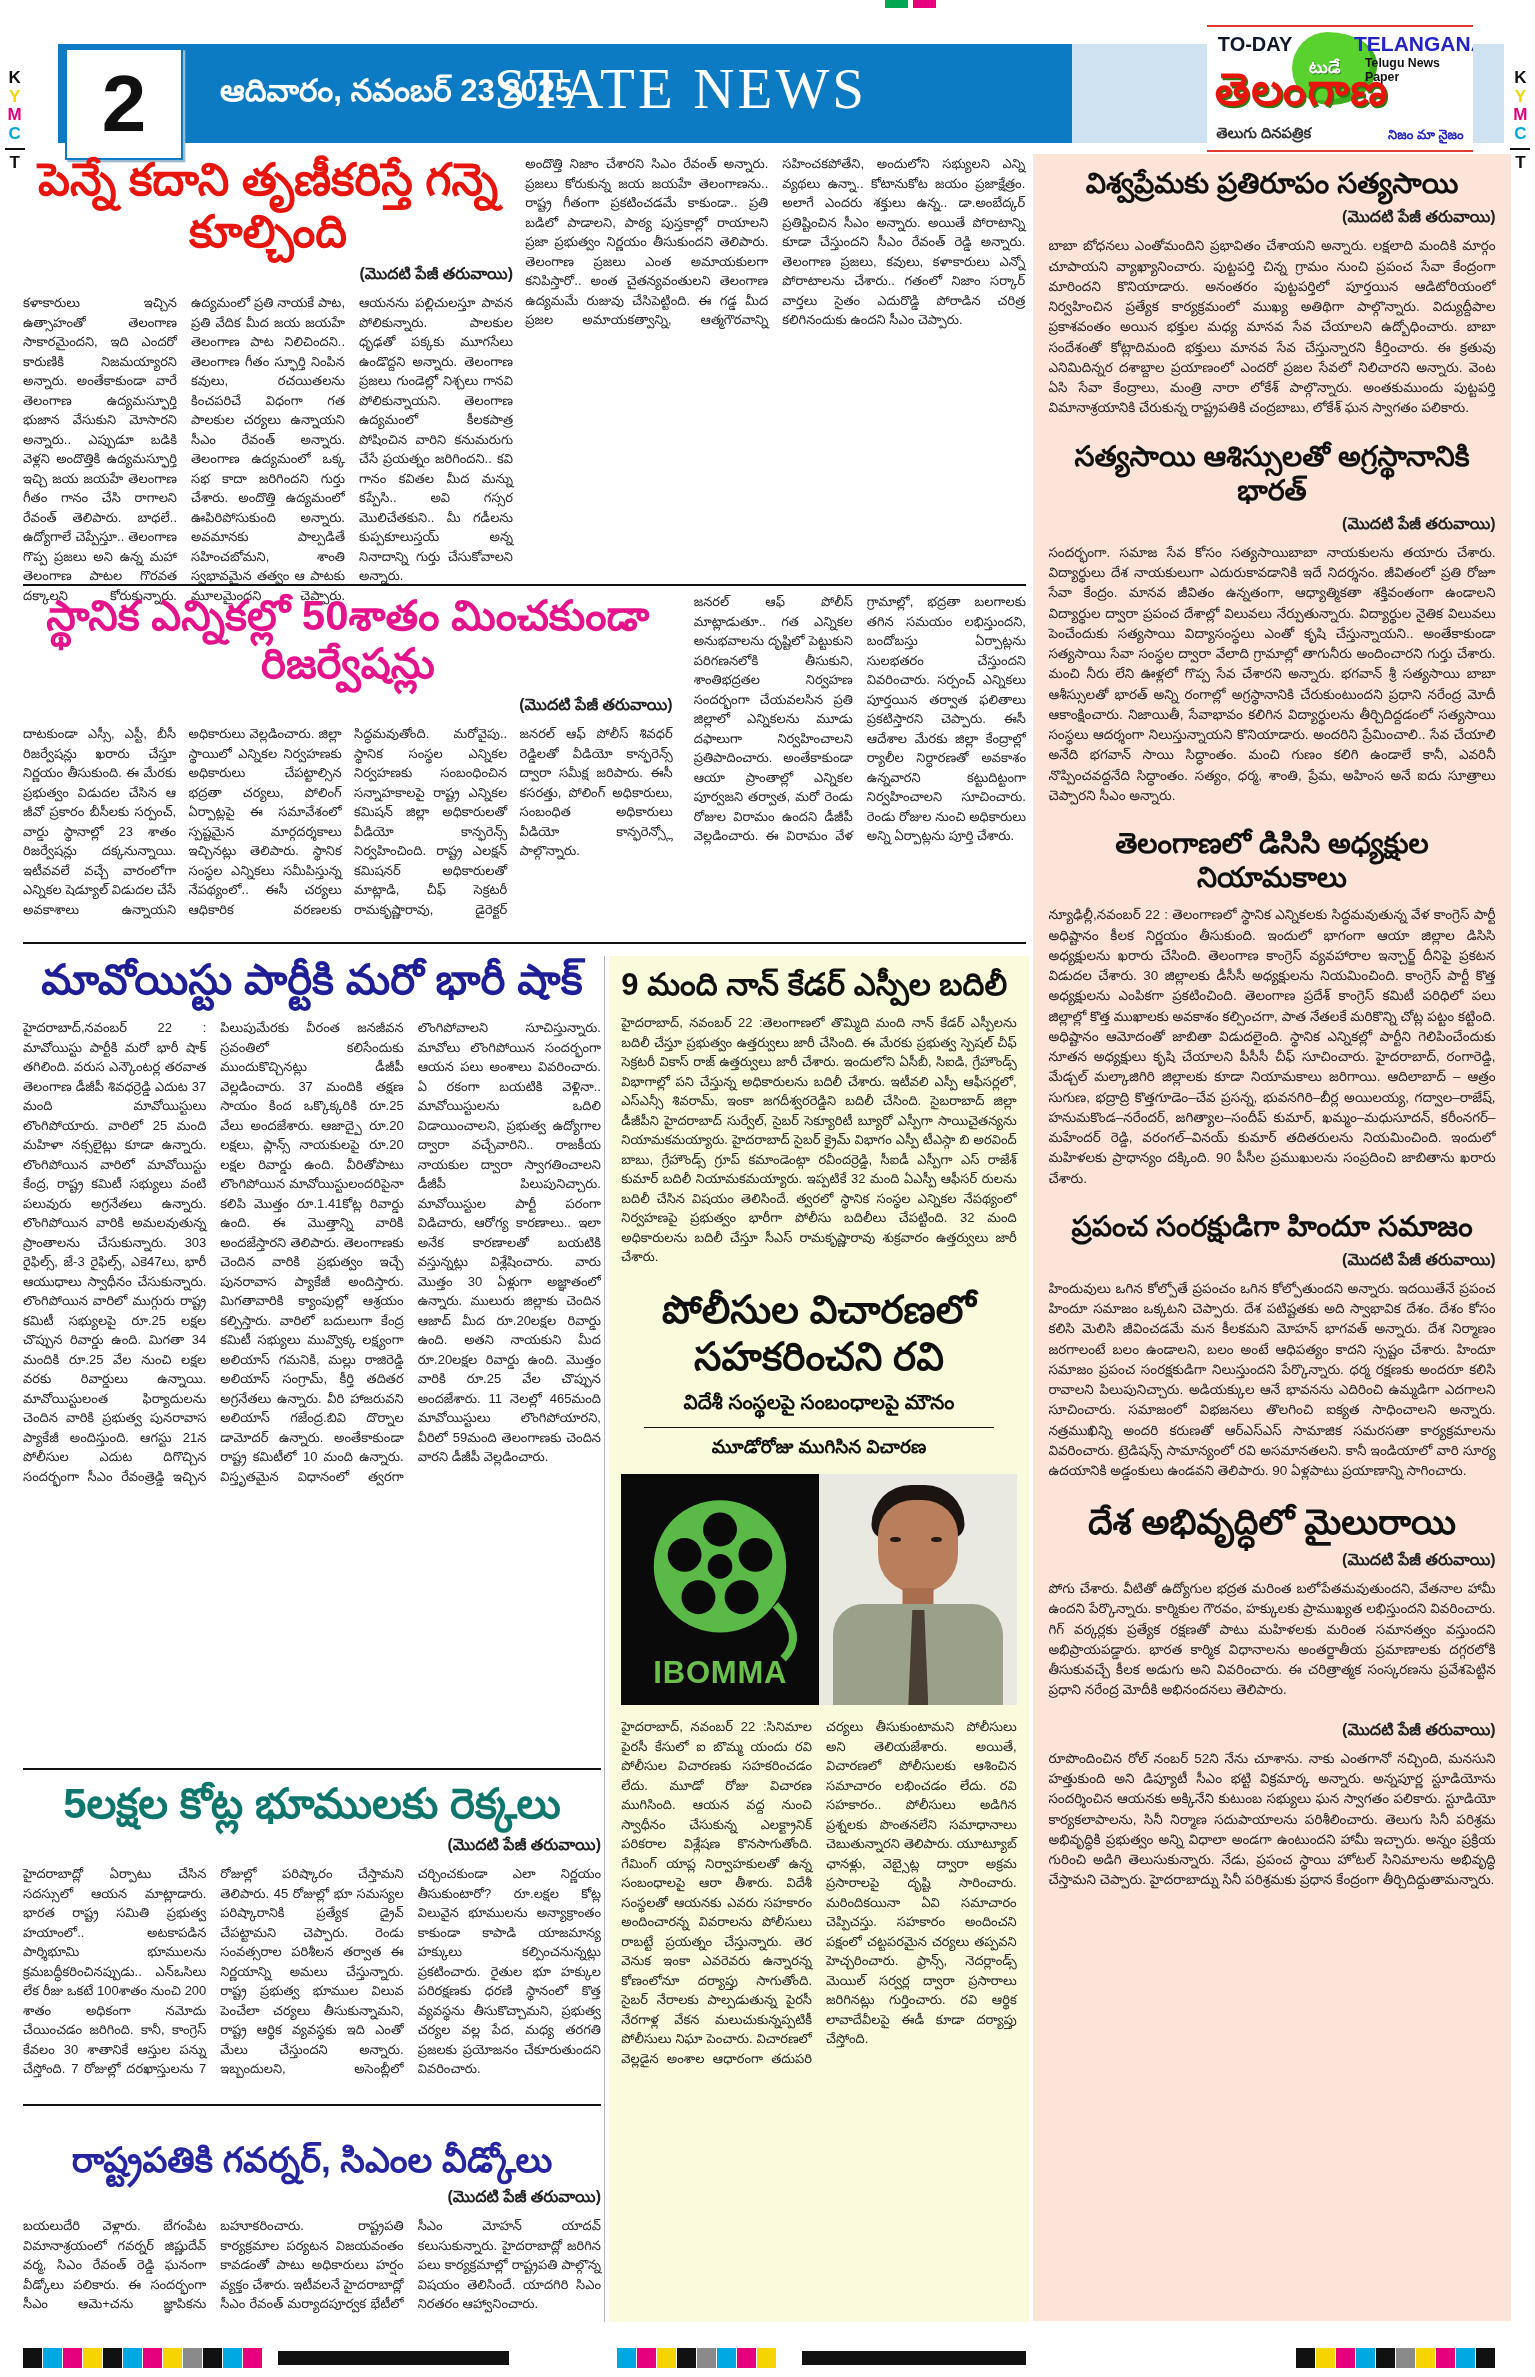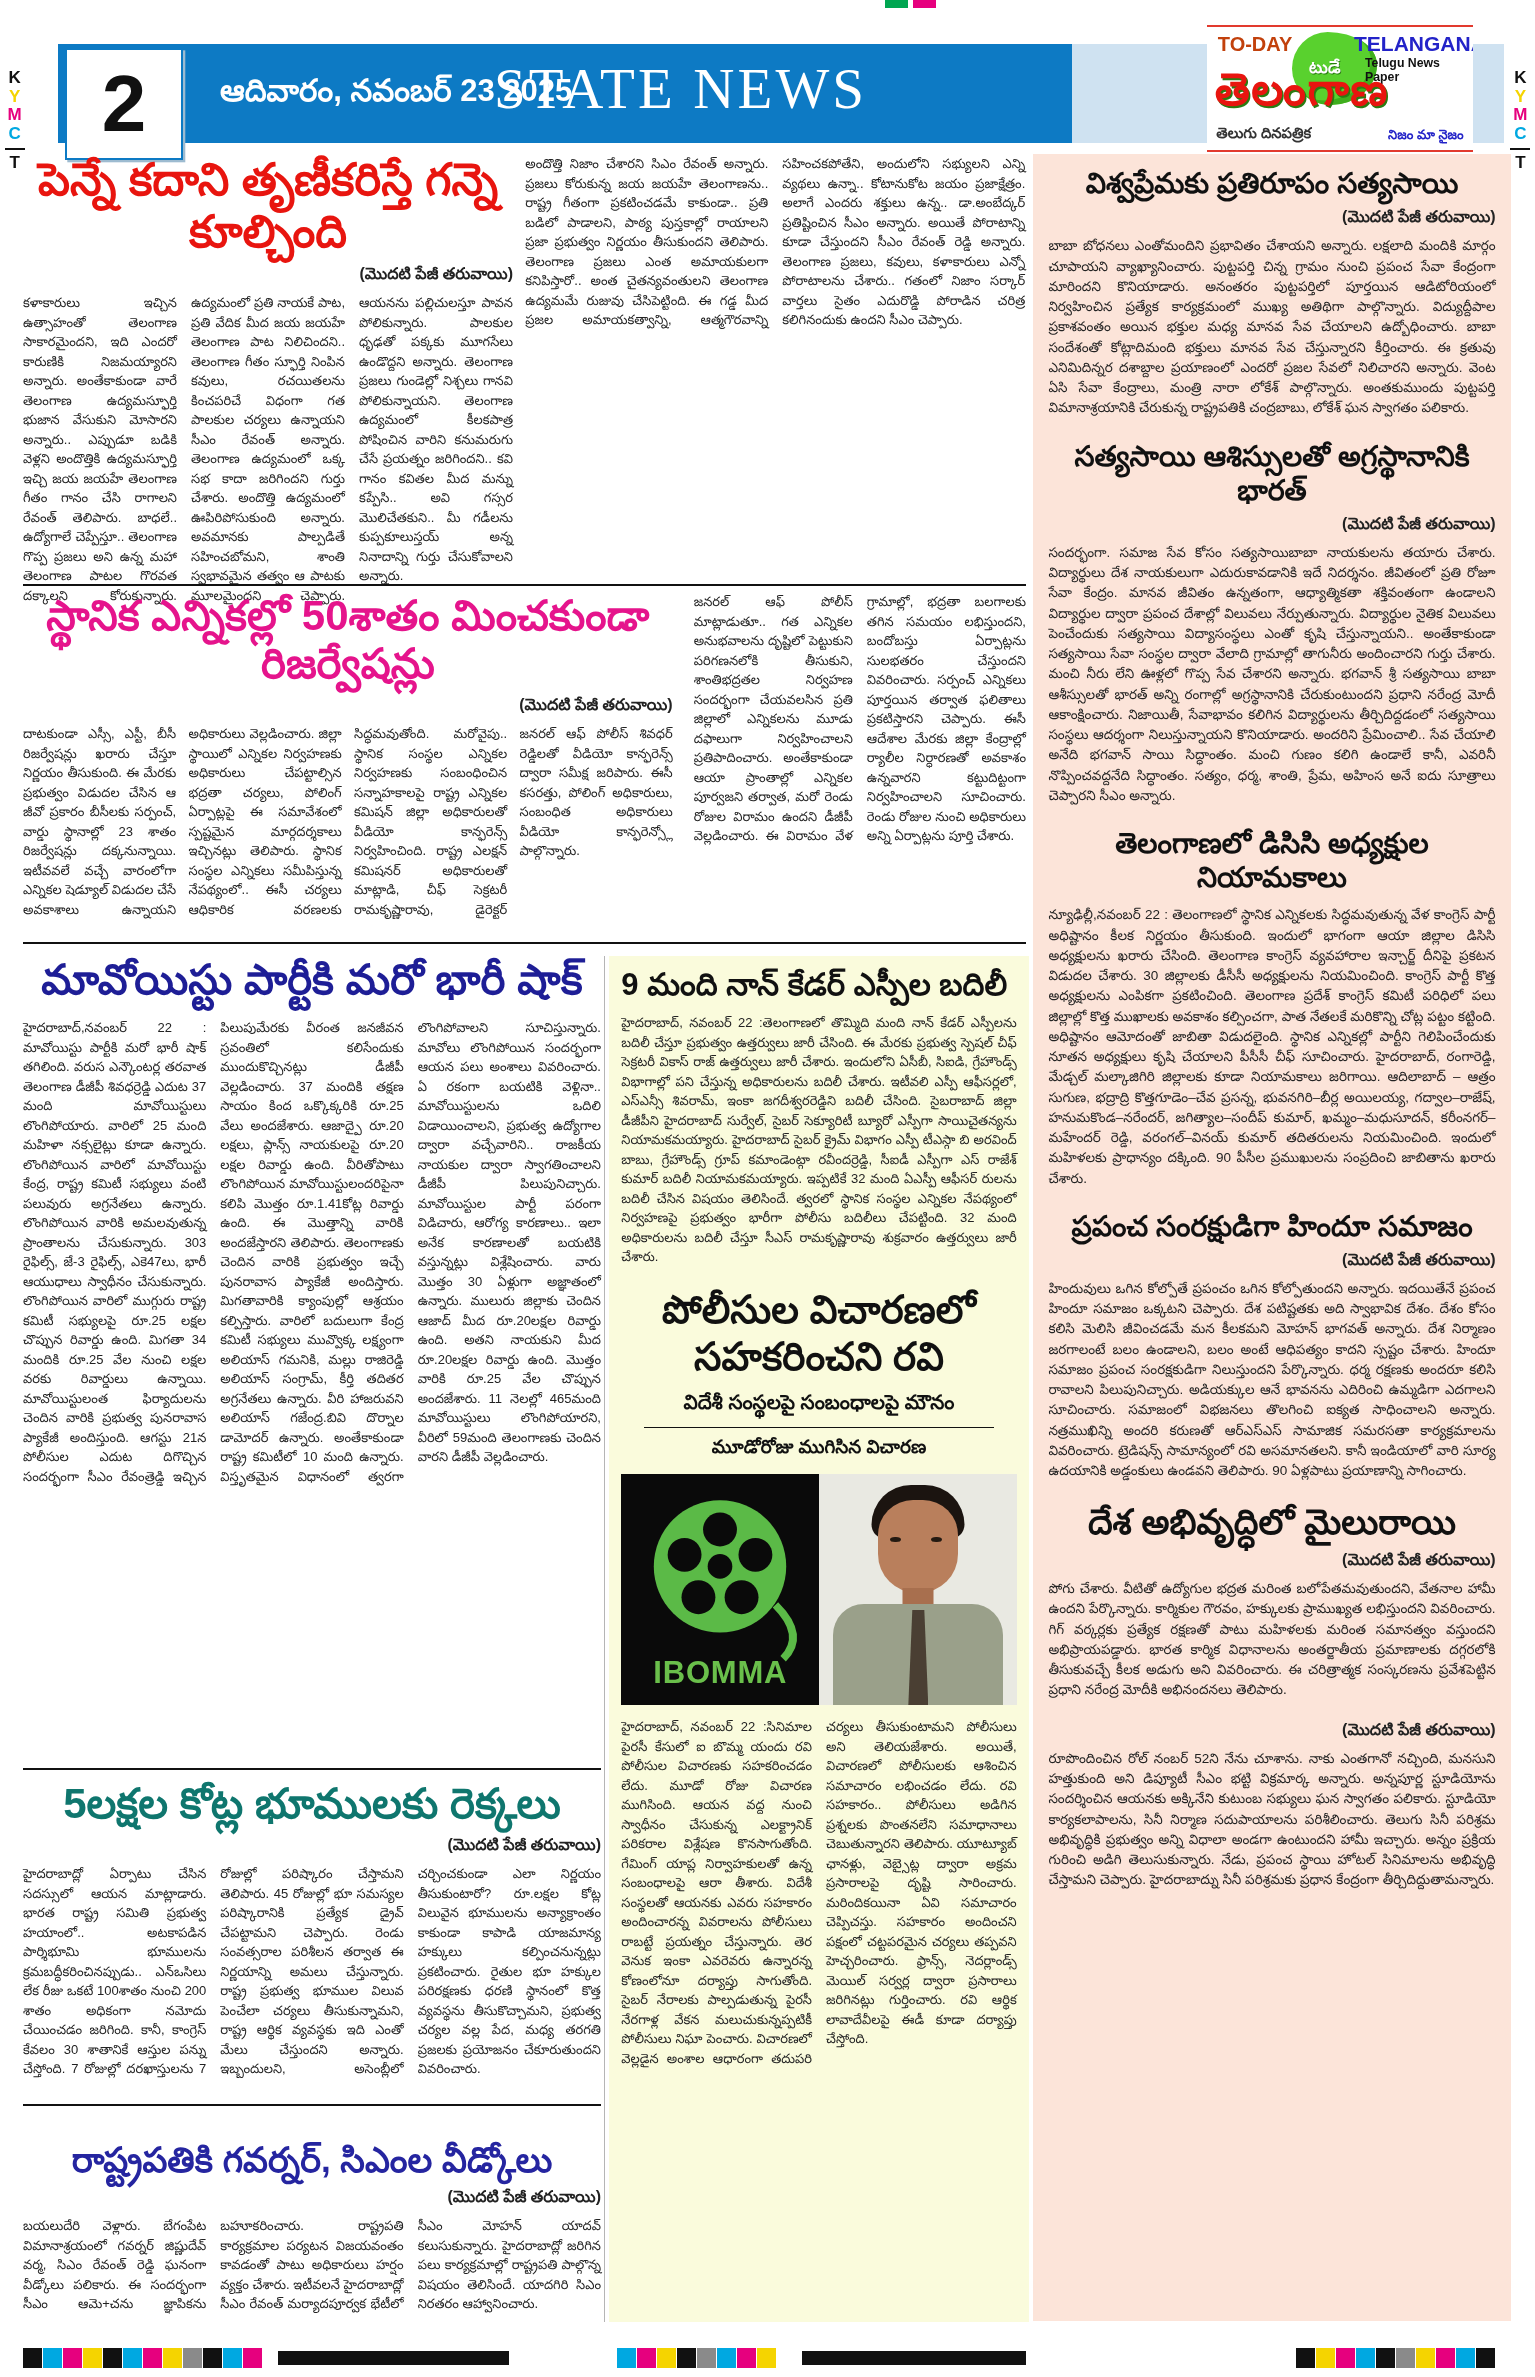--- a/index.html
+++ b/index.html
@@ -17,21 +17,21 @@
   .header-bar-light{position:absolute;left:1072px;top:44px;width:432px;height:99px;background:#cfe2f1;}
   .page-num-box{position:absolute;left:65px;top:48px;width:114px;height:108px;background:#ffffff;
                 border:2.3px solid #0d7ac4;box-shadow:2.3px 2.3px 0 #9dbbd0;display:flex;align-items:center;justify-content:center;}
   .page-num{font-size:80px;font-weight:bold;color:#111;line-height:1;}
   .header-date{position:absolute;left:220px;top:73px;font-size:31px;font-weight:bold;color:#ffffff;}
   .section-title{position:absolute;left:494px;top:56px;font-family:"Liberation Serif",serif;
                  font-size:57px;color:#ffffff;letter-spacing:3.1px;font-weight:normal;}
   
   .logo-box{position:absolute;left:1207px;top:25px;width:266px;height:123px;background:#ffffff;
             border-top:2.3px solid #e23a2e;border-bottom:2.3px solid #e23a2e;overflow:hidden;}
-  .logo-today{position:absolute;left:10.8px;top:6.2px;font-size:20px;font-weight:bold;color:#c2410c;}
+  .logo-today{position:absolute;left:10.8px;top:6.2px;font-size:20px;font-weight:bold;color:#0f172a;}
   .logo-brand{position:absolute;left:147px;top:4.6px;font-size:21px;font-weight:bold;color:#2323c8;}
   .logo-brand-sub{position:absolute;left:158px;top:29px;font-size:12.3px;font-weight:bold;color:#111;}
   .logo-map{position:absolute;left:85px;top:4.6px;width:85px;height:73px;background:#59d12e;
             border-radius:42% 58% 55% 45%/50% 45% 55% 50%;box-shadow:inset -6.2px -4.6px 0 #3fae1e;}
   .logo-map-label{position:absolute;left:102px;top:31px;font-size:17px;font-weight:bold;color:#ffffff;
                   text-shadow:0.8px 0.8px 0 #2a7c12;}
   .logo-script{position:absolute;left:7.7px;top:37px;width:251px;font-size:45px;font-weight:bold;color:#e8150f;
                text-shadow:1.5px 1.5px 0 #2a7c12;letter-spacing:1.5px;}
   .logo-foot-left{position:absolute;left:9.3px;bottom:4.6px;font-size:14.7px;font-weight:bold;color:#333;}
   .logo-foot-right{position:absolute;right:9.3px;bottom:4.6px;font-size:13px;font-weight:bold;color:#2323c8;}

